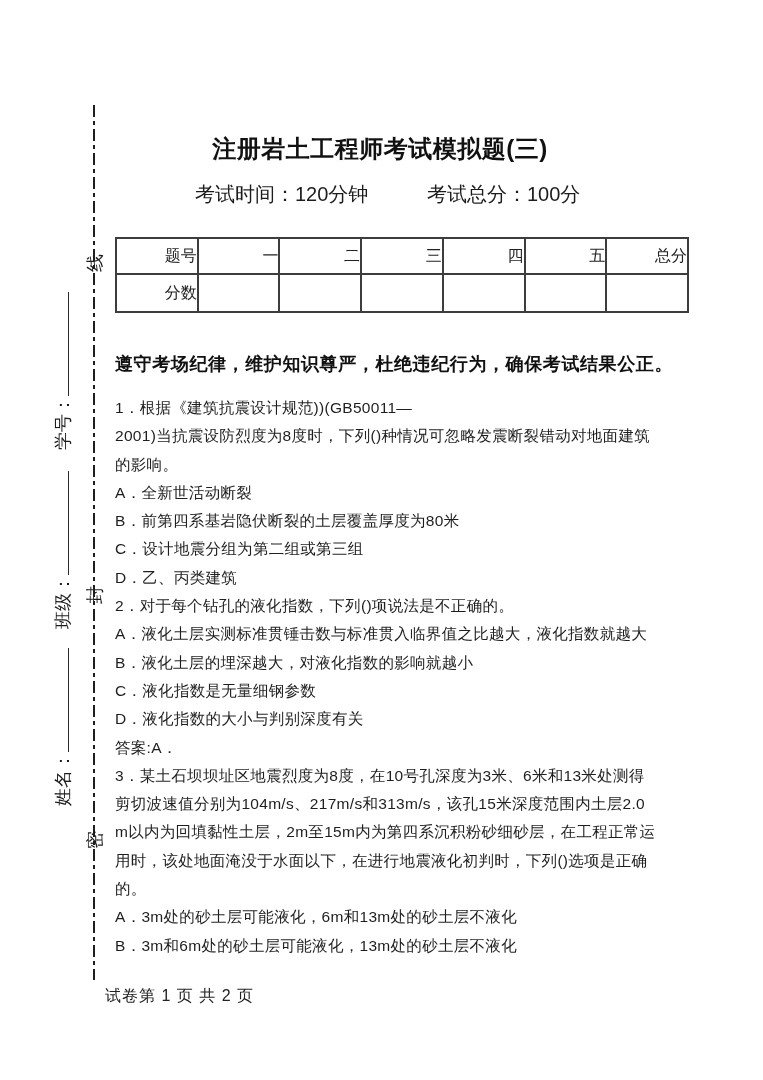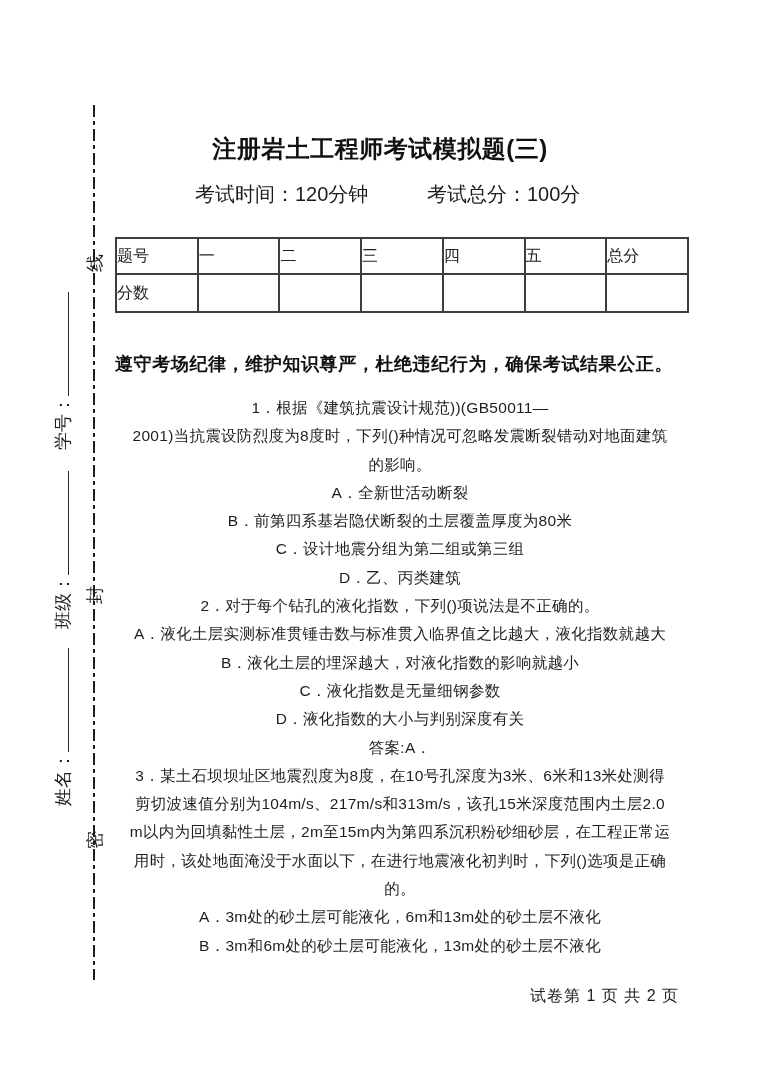--- a/index.html
+++ b/index.html
@@ -68,21 +68,21 @@
   
   table.score {
     position: absolute;
     left: 115px; top: 237px;
     width: 574px;
     border-collapse: collapse;
     table-layout: fixed;
   }
   table.score td {
     border: 2px solid #3d3d3d;
-    text-align: left;
+    text-align: right;
     vertical-align: middle;
     font-size: 16px;
     height: 36px;
     color: #222;
   }
   table.score tr:last-child td { height: 38px; }
   
   .notice {
     position: absolute;
     left: 115px; top: 352px; width: 560px;
@@ -90,25 +90,25 @@
     letter-spacing: 0.6px;
     color: #111;
   }
   .body-lines {
     position: absolute;
     left: 115px; top: 394px; width: 570px;
     font-size: 15.5px;
     letter-spacing: 0.3px;
     color: #1e1e1e;
   }
-  .body-lines .line { height: 28.3px; line-height: 28.3px; white-space: nowrap; text-align: center; }
+  .body-lines .line { height: 28.3px; line-height: 28.3px; white-space: nowrap; }
   .footer {
     position: absolute;
     left: 105px; top: 986px; width: 574px;
-    text-align: right;
+    text-align: left;
     font-size: 16px;
     letter-spacing: 1px;
     color: #222;
   }
 </style>
 </head>
 <body>
 
 <div class="page">
 

